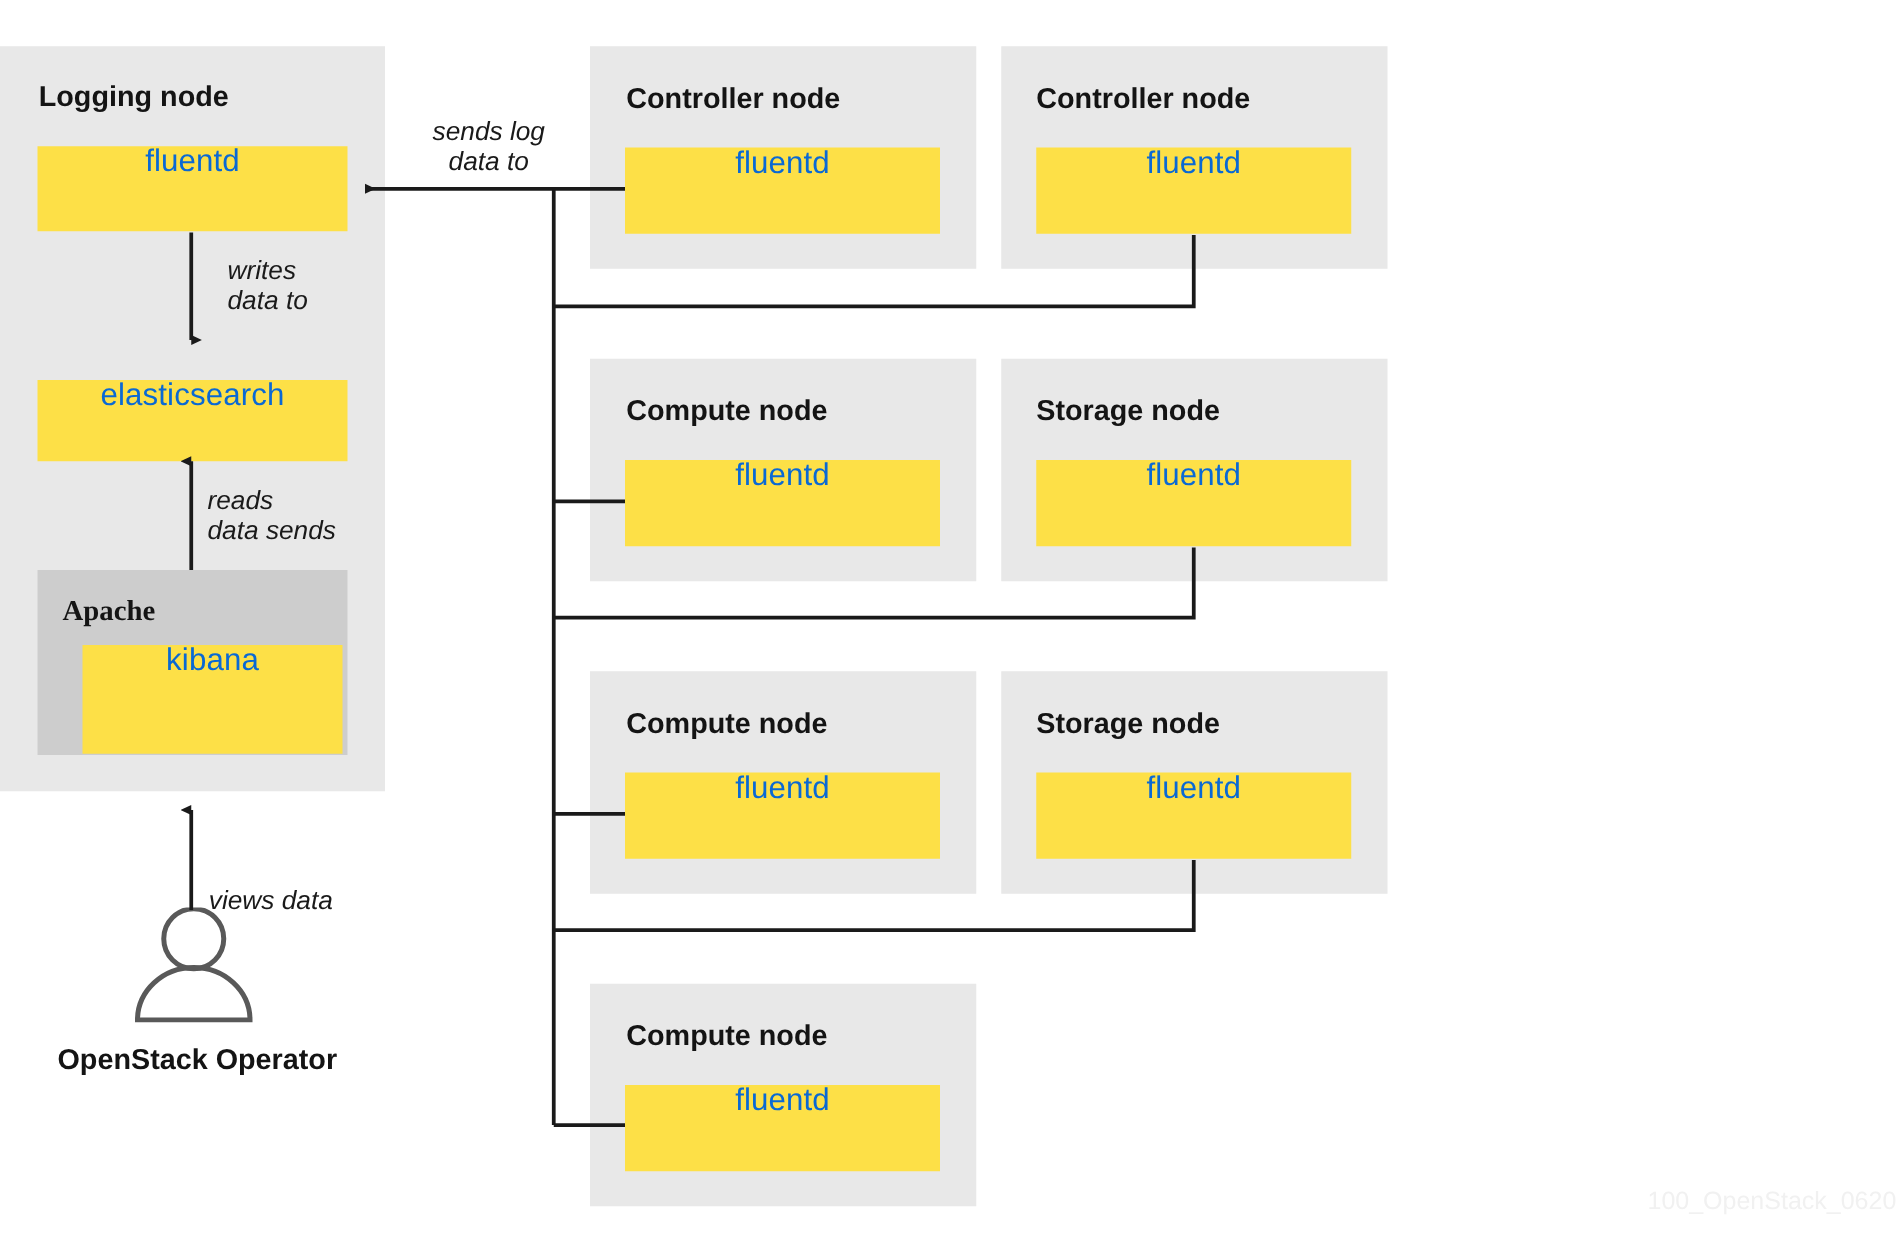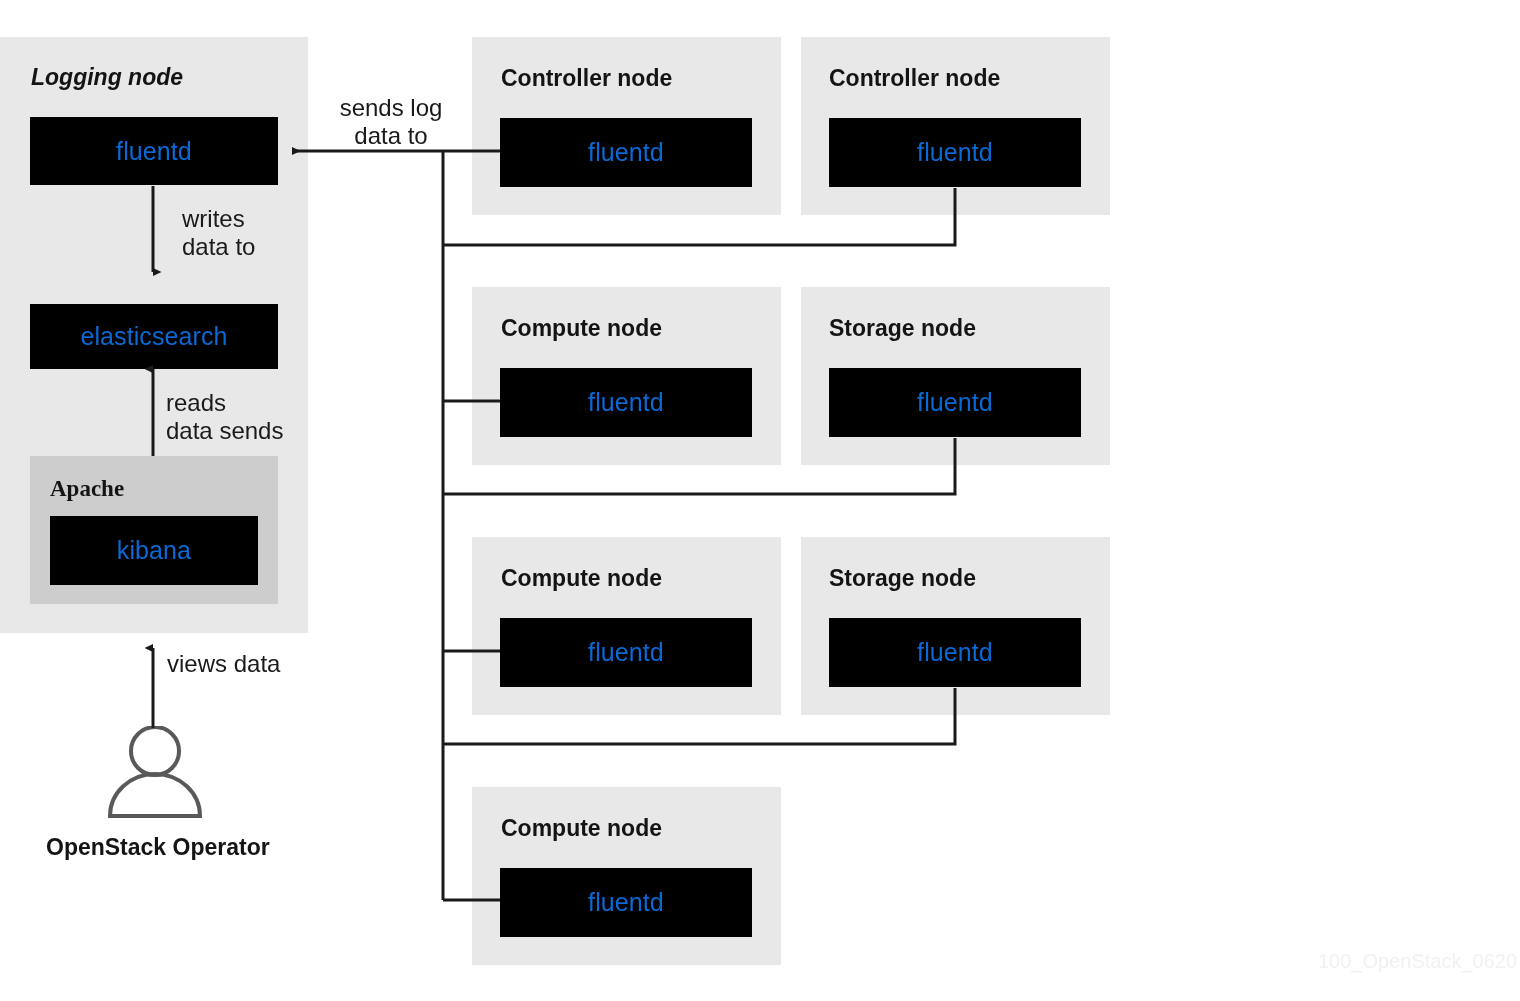--- a/index.html
+++ b/index.html
@@ -26,24 +26,23 @@
     background: #e8e8e8;
     box-sizing: border-box;
   }
   .panel-mid {
     position: absolute;
     background: #cdcdcd;
     box-sizing: border-box;
   }
   .svc-box {
     position: absolute;
-    background: #000000;
+    background: #fde047;
     box-sizing: border-box;
     display: flex;
-    align-items: center;
     justify-content: center;
   }
   .svc-label {
     color: #0a69d4;
     font-size: 25px;
     font-weight: 400;
     letter-spacing: 0.1px;
     line-height: 1;
     white-space: nowrap;
   }
@@ -51,23 +50,24 @@
     position: absolute;
     color: #141414;
     font-weight: bold;
     font-size: 23px;
     line-height: 1;
     white-space: nowrap;
   }
   .edge-label {
     position: absolute;
     color: #1a1a1a;
-    font-size: 24px;
+    font-size: 21px;
     line-height: 1.16;
     white-space: pre-line;
+    font-style: italic;
   }
   .actor-label {
     position: absolute;
     color: #141414;
     font-weight: bold;
     font-size: 23px;
     line-height: 1;
     white-space: nowrap;
   }
   .watermark {
@@ -91,45 +91,45 @@
     pointer-events: none;
   }
 </style>
 </head>
 <body>
 
 <div id="canvas">
 
   <div class="panel" style="left:0px; top:37px; width:308px; height:596px;"></div>
 
-  <div class="node-title" style="left:31px; top:66px;font-style:italic;">Logging node</div>
+  <div class="node-title" style="left:31px; top:66px;">Logging node</div>
 
   <div class="svc-box" style="left:30px; top:117px; width:248px; height:68px;">
     <span class="svc-label">fluentd</span>
   </div>
 
   <div class="edge-label" style="left:182px; top:205px;">writes
 data to</div>
 
   <div class="svc-box" style="left:30px; top:304px; width:248px; height:65px;">
     <span class="svc-label">elasticsearch</span>
   </div>
 
   <div class="edge-label" style="left:166px; top:389px;">reads
 data sends</div>
 
   <div class="panel-mid" style="left:30px; top:456px; width:248px; height:148px;"></div>
 
   <div class="node-title" style="left:50px; top:477px;font-family:Liberation Serif, serif;">Apache</div>
 
-  <div class="svc-box" style="left:50px; top:516px; width:208px; height:69px;">
+  <div class="svc-box" style="left:66px; top:516px; width:208px; height:87px;">
     <span class="svc-label">kibana</span>
   </div>
 
-  <div class="edge-label" style="left:167px; top:650px;text-align:right;">views data</div>
+  <div class="edge-label" style="left:167px; top:709px;text-align:right;">views data</div>
 
   <svg class="actor" style="left:101px; top:726px;" width="108" height="92" viewBox="0 0 108 92">
     <circle cx="54" cy="25" r="24" fill="none" stroke="#595959" stroke-width="4"></circle>
     <path d="M 9 90 A 45 42 0 0 1 99 90 Z" fill="none" stroke="#595959" stroke-width="4"></path>
   </svg>
 
   <div class="actor-label" style="left:46px; top:836px;">OpenStack Operator</div>
 
   <div class="panel" style="left:472px; top:37px; width:309px; height:178px;"></div>
   <div class="node-title" style="left:501px; top:67px;">Controller node</div>

